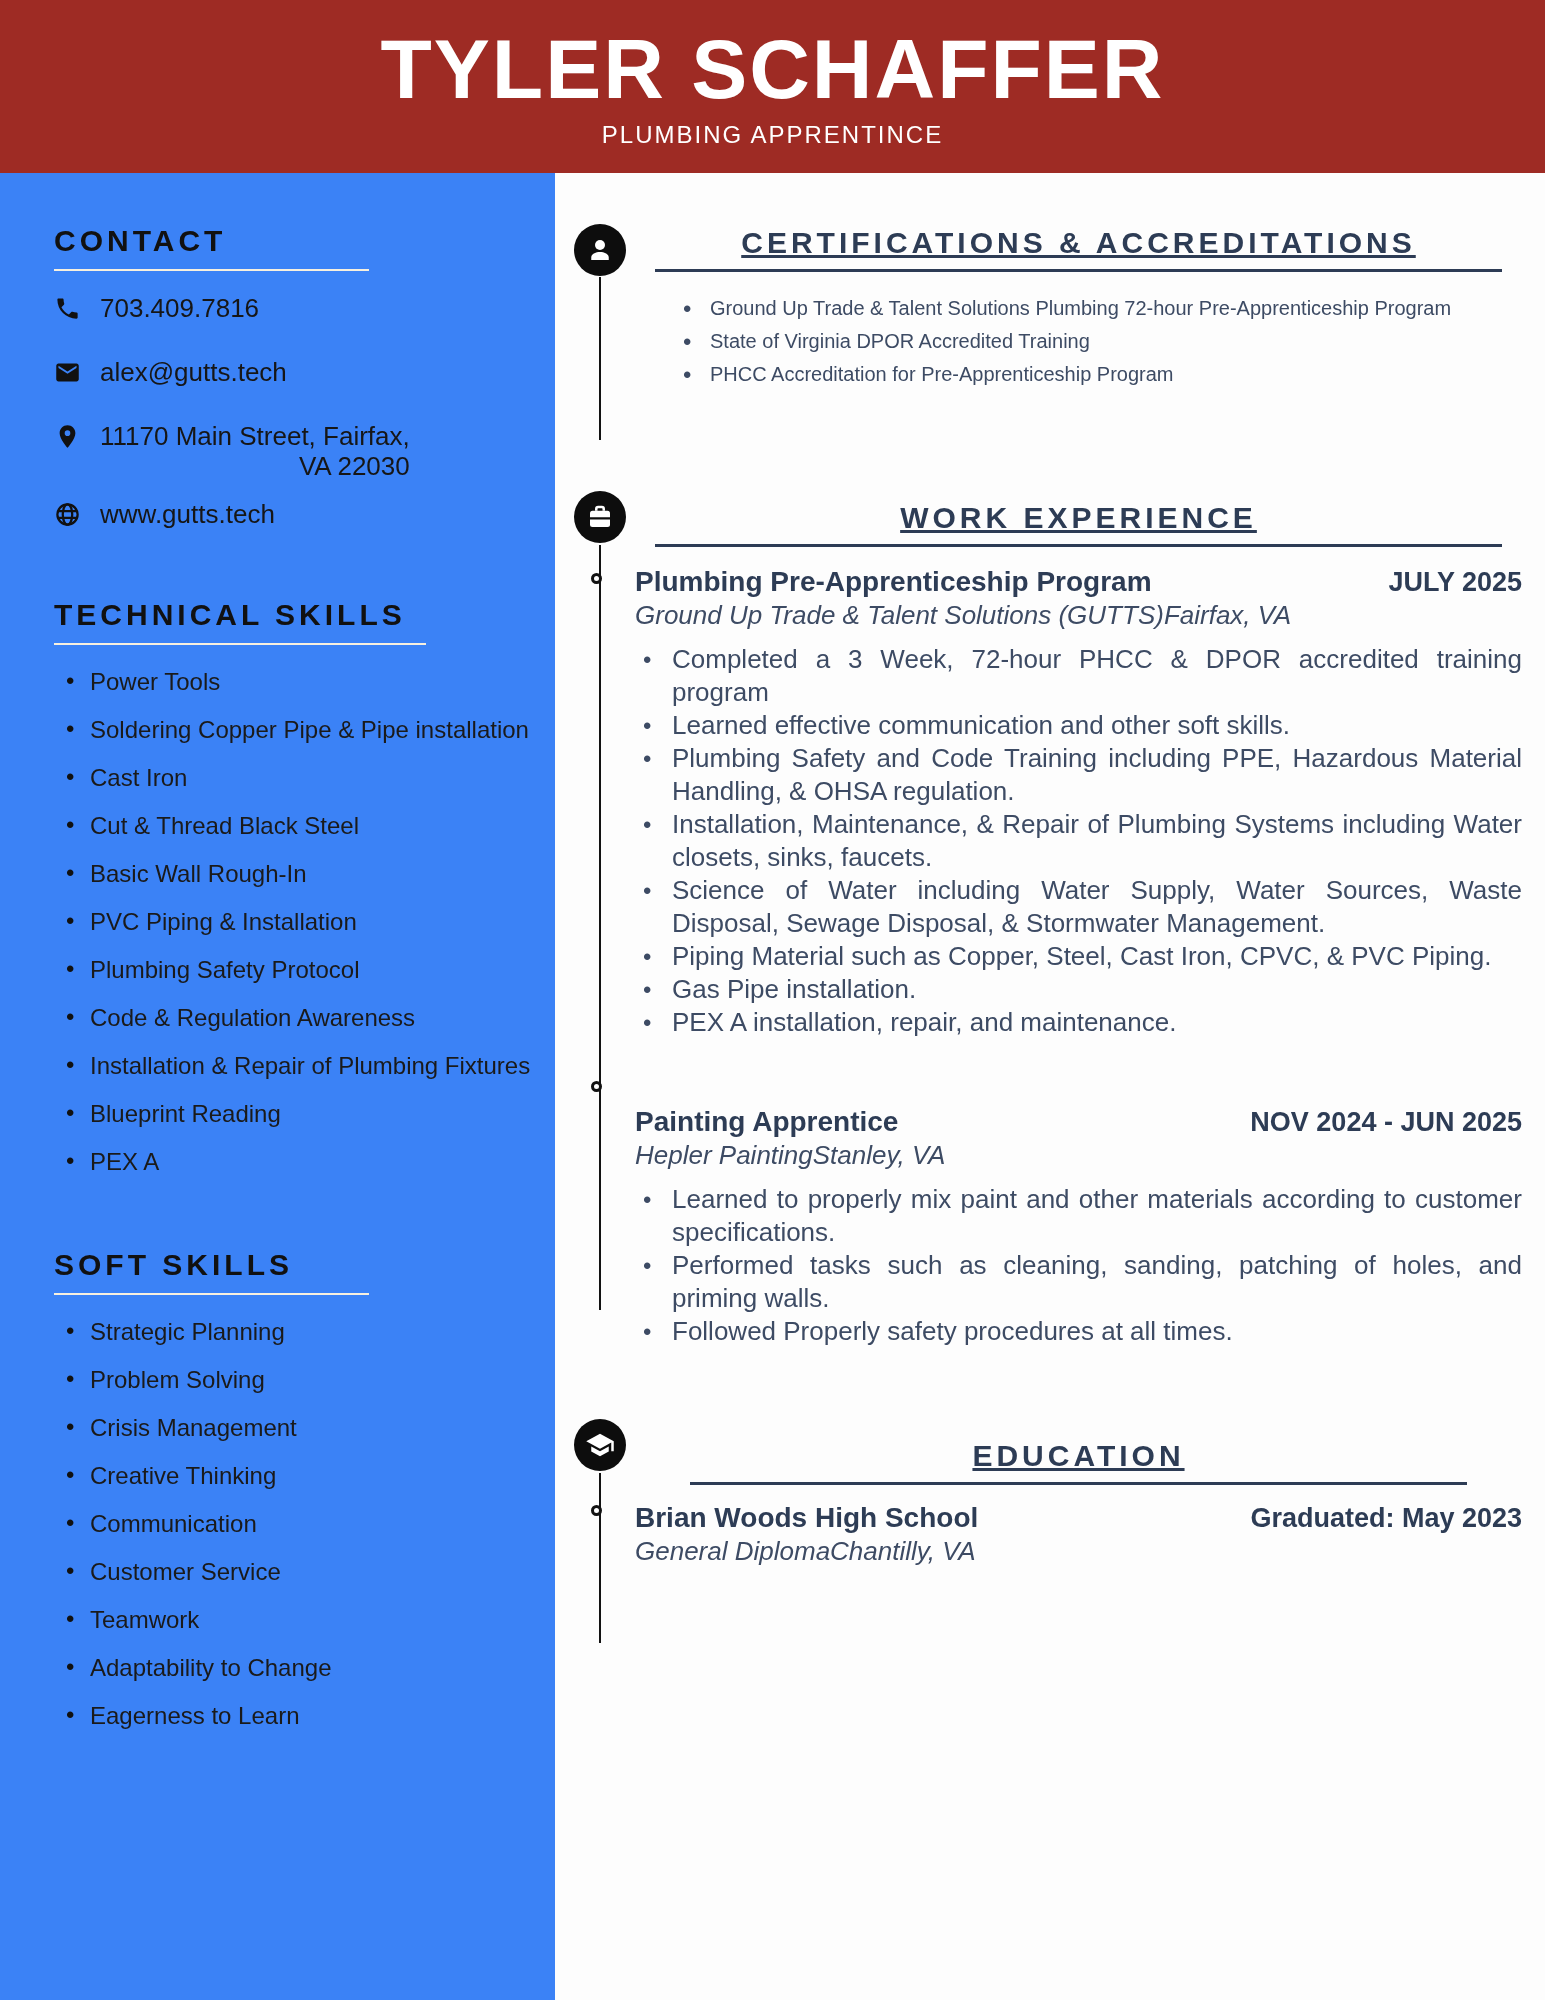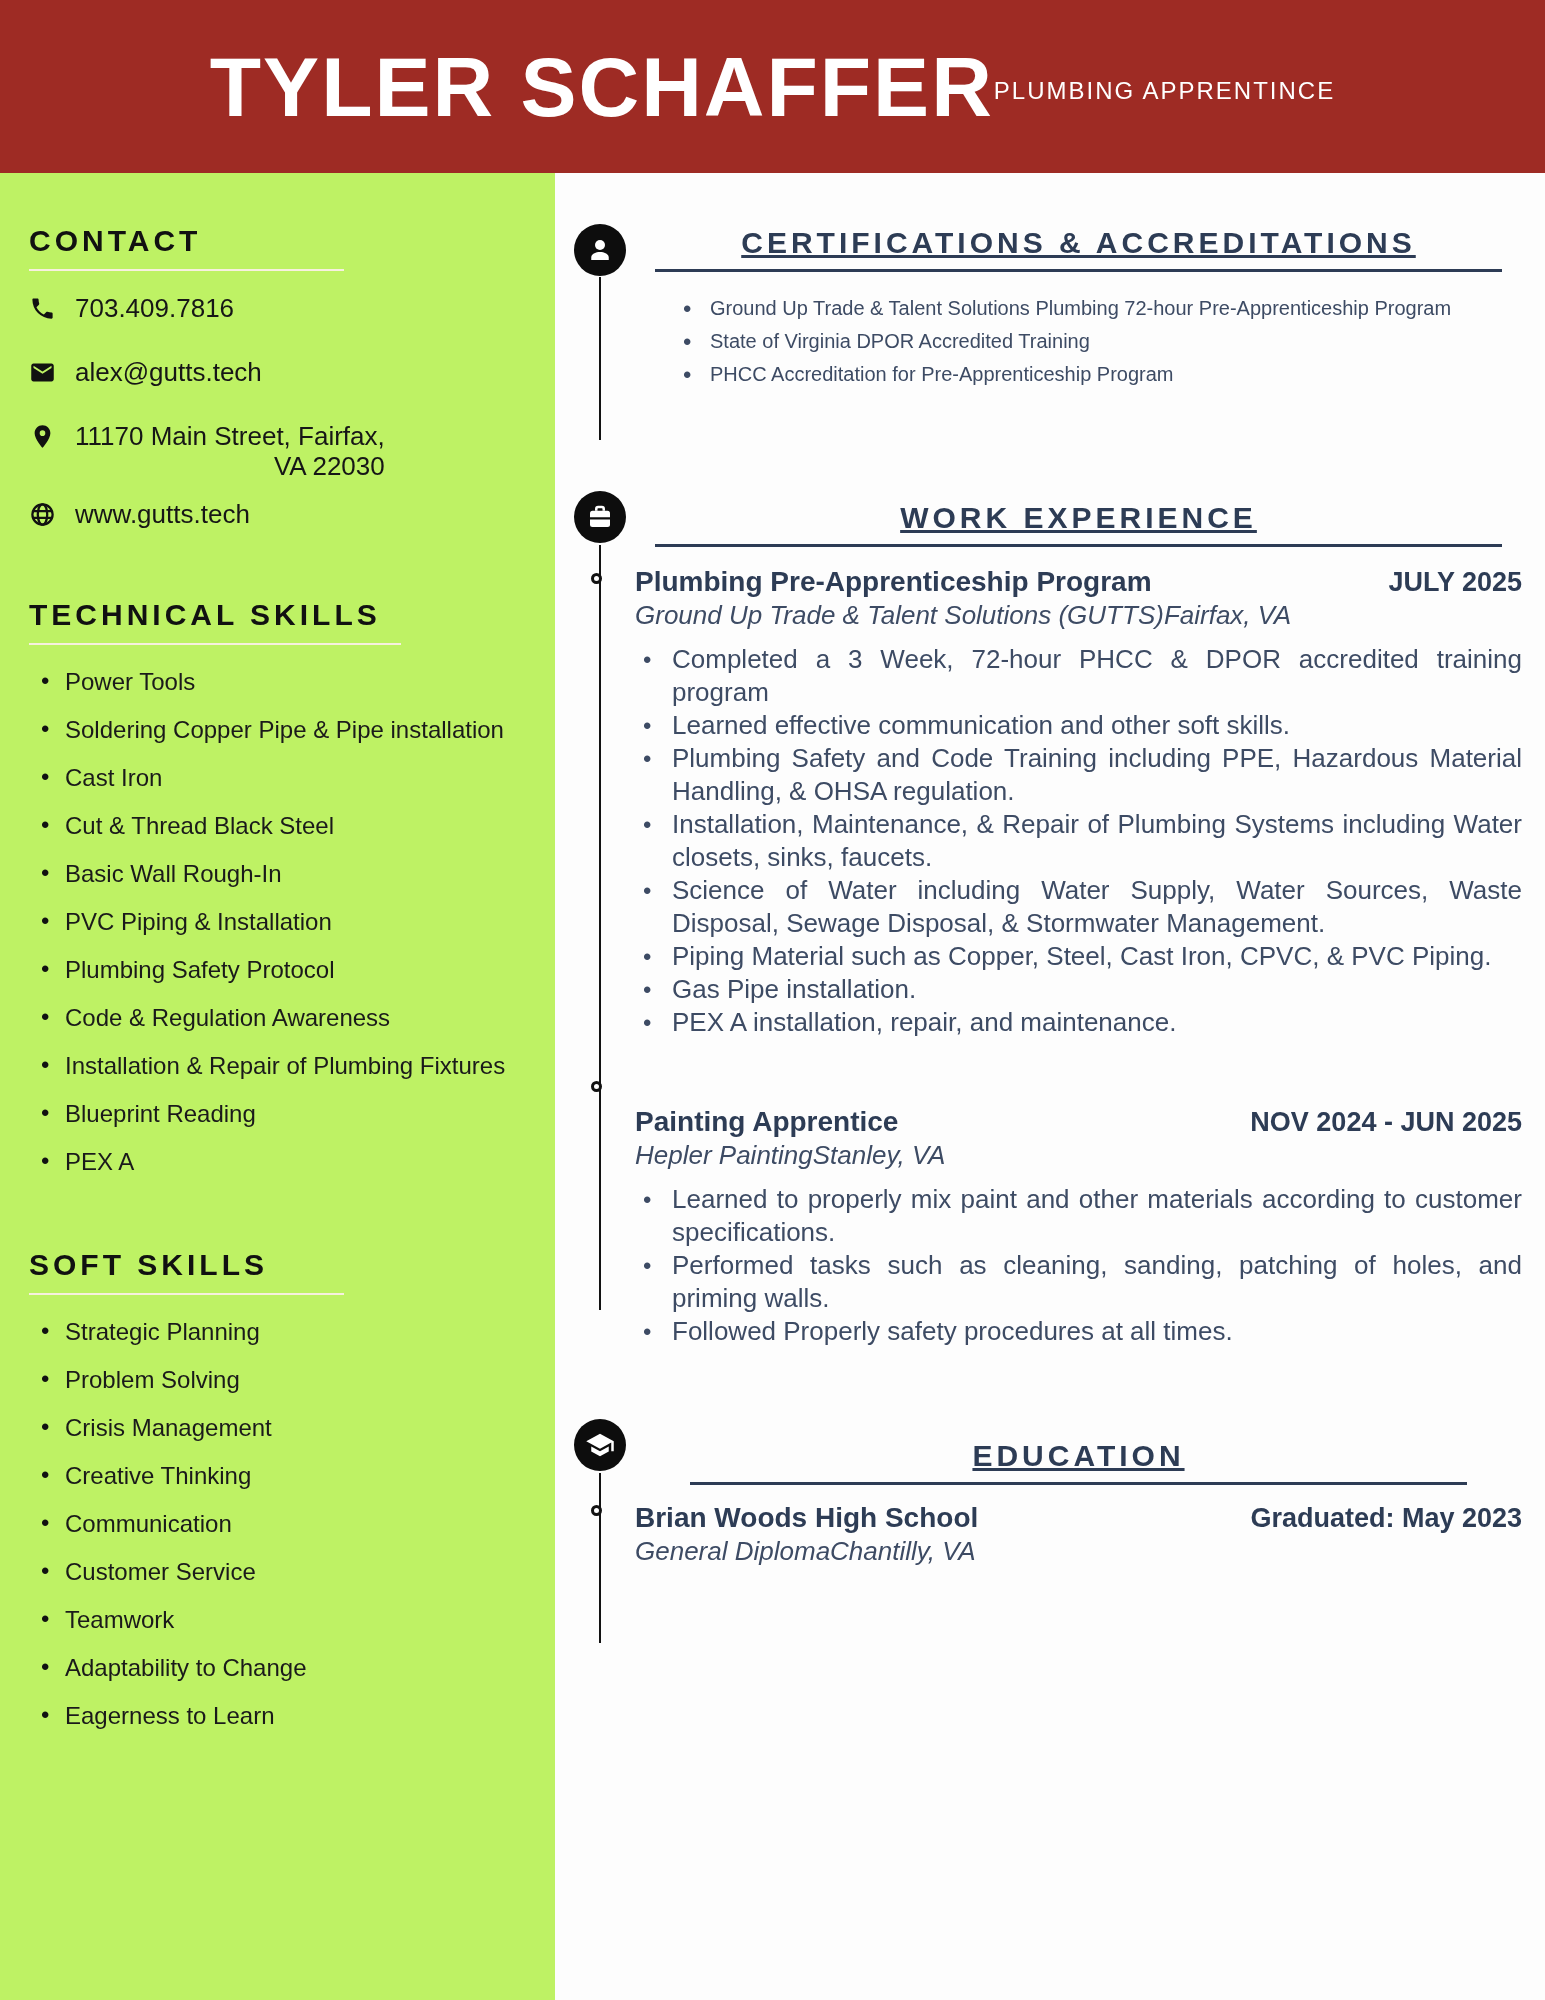--- a/index.html
+++ b/index.html
@@ -8,29 +8,29 @@
     position:relative; width:1545px; height:2000px; overflow:hidden;
     background:#fdfdfd;
     font-family:"Liberation Sans","DejaVu Sans",sans-serif;
     color:#3d4b64;
   }
 
   
   .header {
     position:absolute; top:0; left:0; width:1545px; height:173px;
     background:#9e2b24;
-    display:flex; flex-direction:row; align-items:center; justify-content:center;
+    display:flex; flex-direction:column; align-items:center; justify-content:center;
   }
   .name { font-size:84px; line-height:88px; font-weight:bold; color:#ffffff; letter-spacing:2px; }
   .headline { font-size:24px; line-height:28px; color:#ffffff; letter-spacing:2px; margin-top:8px; }
 
   
   .sidebar {
     position:absolute; top:173px; left:0; width:555px; height:1827px;
-    background:#bef264; color:#161616; padding-left:29px;
+    background:#3b82f6; color:#161616; padding-left:54px;
   }
   .side-heading {
     font-size:30px; line-height:36px; font-weight:bold; letter-spacing:4px; color:#111111;
   }
   .side-rule { height:2px; background:#f7f0df; margin-top:10px; }
   .rule-contact { width:315px; }
   .rule-tech { width:372px; }
   .rule-soft { width:315px; }
 
   .contact-block { margin-top:50px; }

